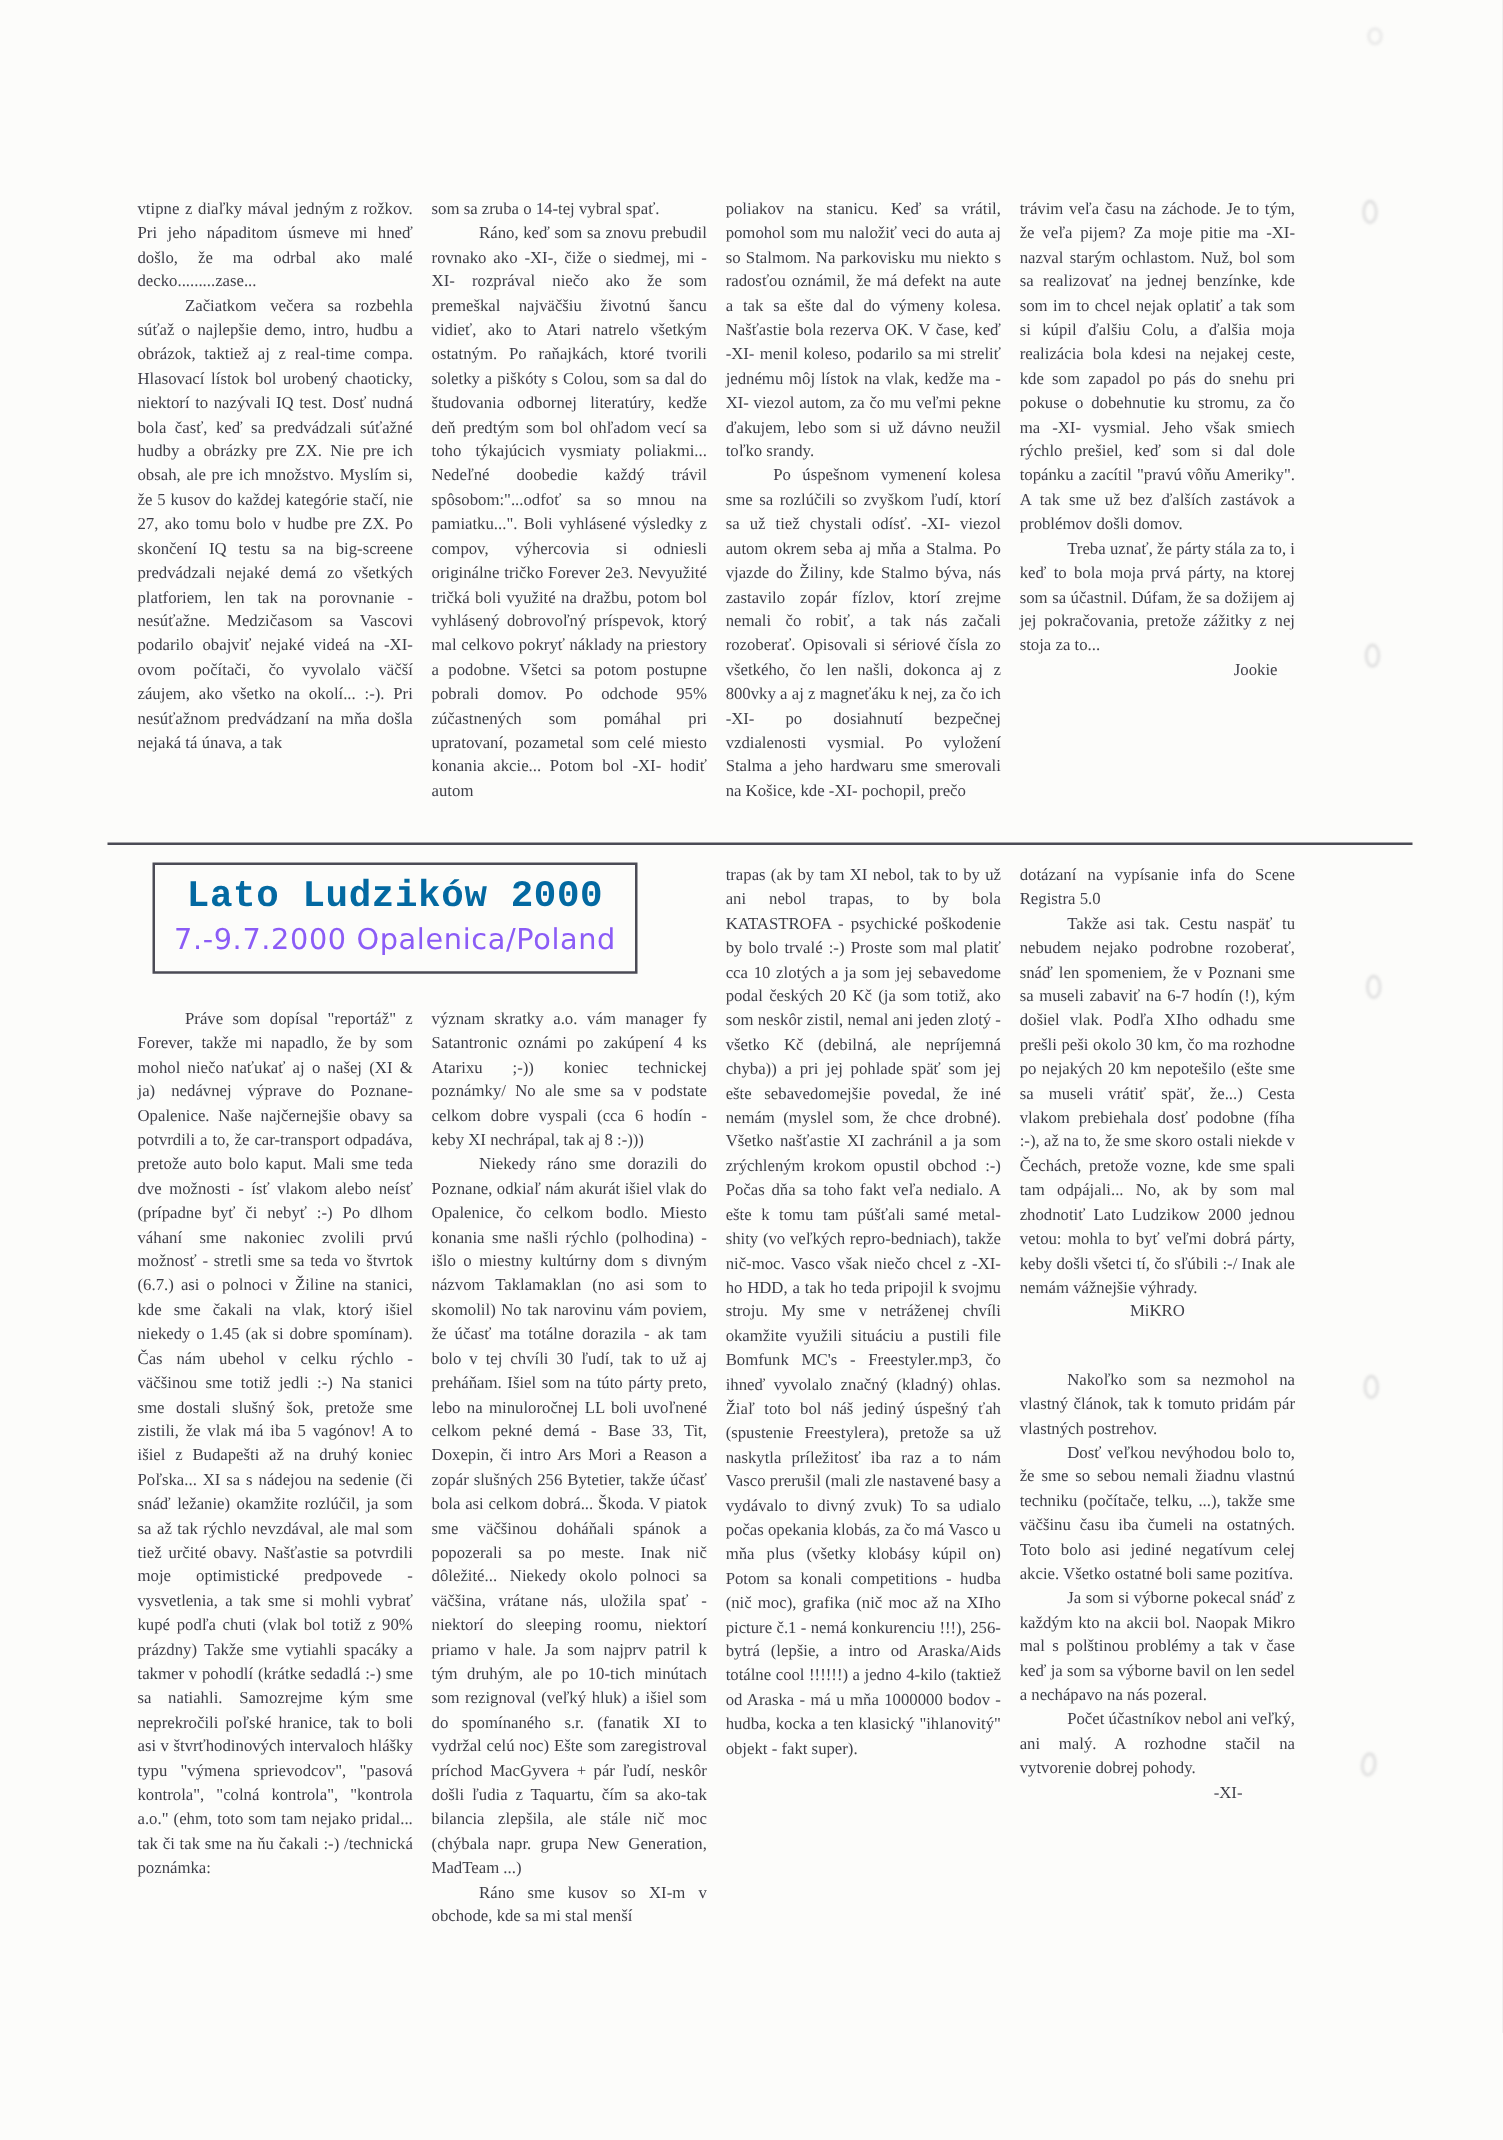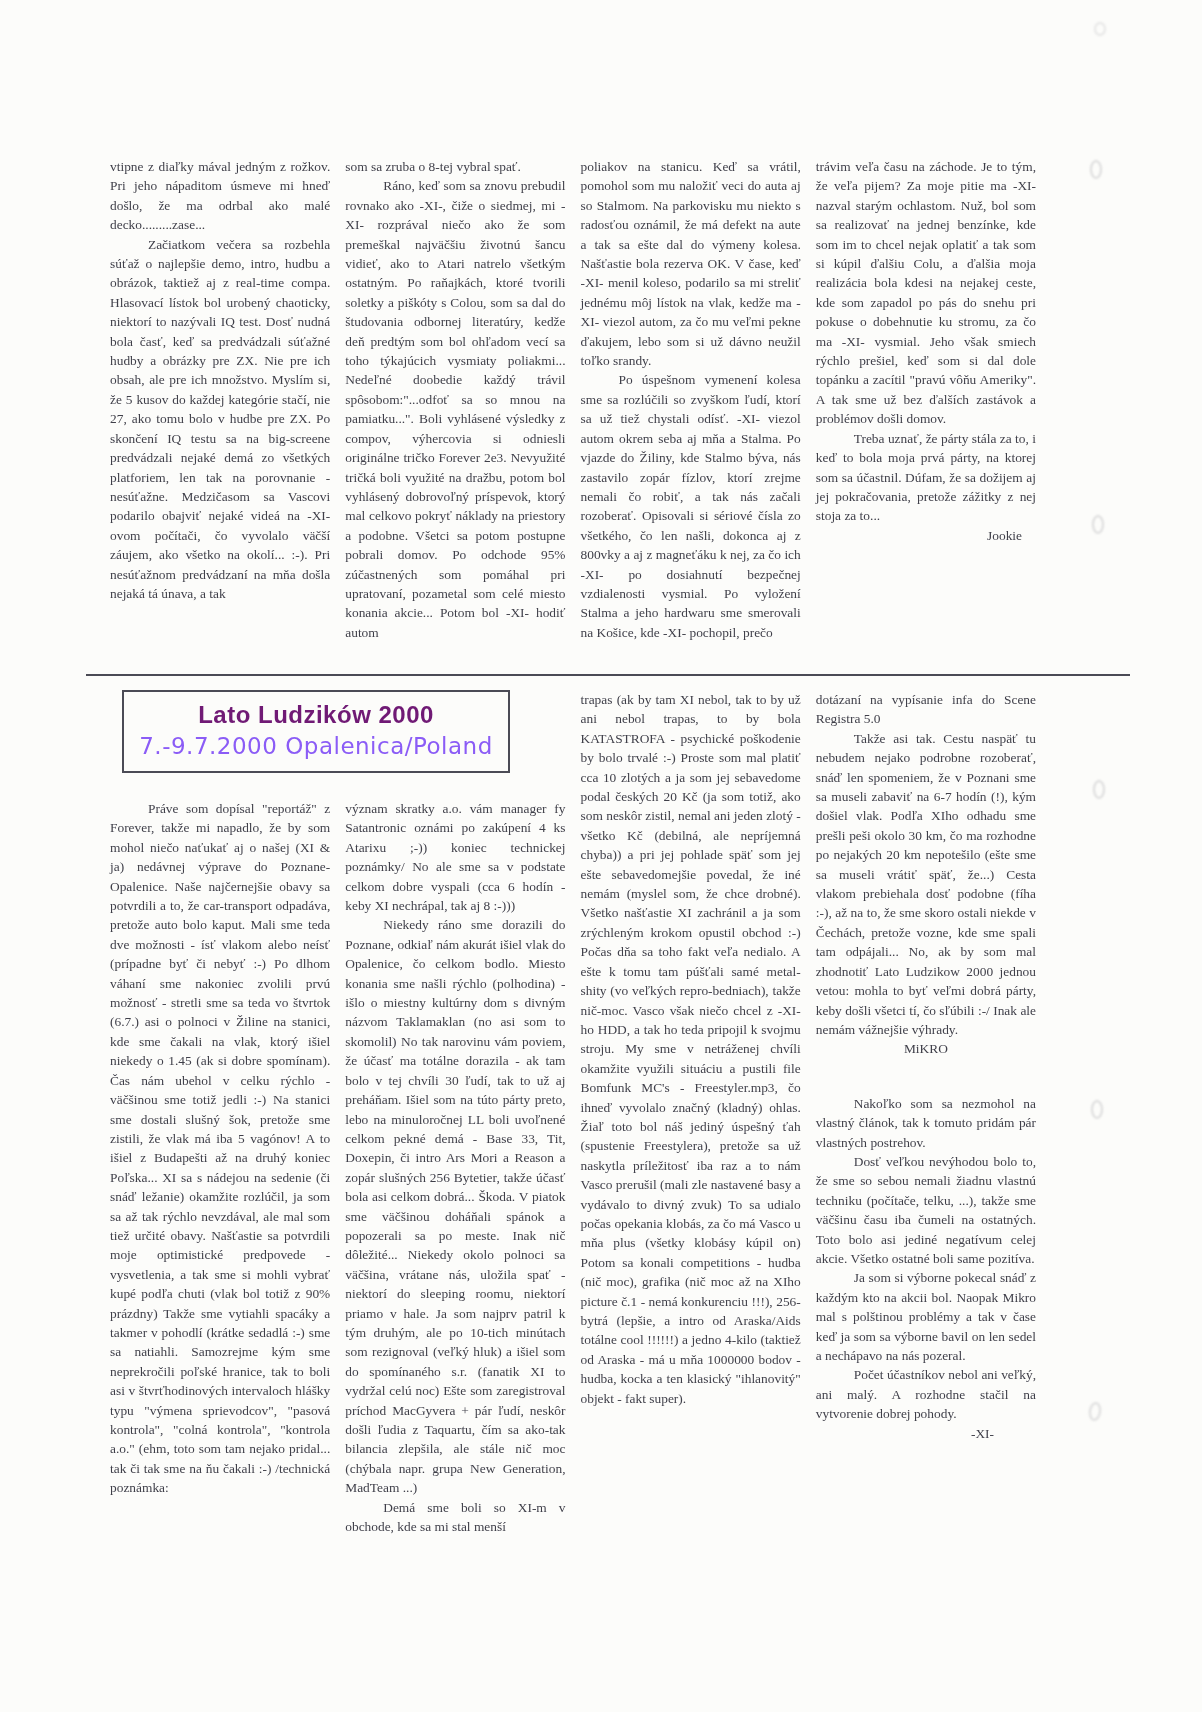--- a/index.html
+++ b/index.html
@@ -52,25 +52,25 @@
     justify-self: start;
     width: 376px;
     margin-left: 12px;
     margin-bottom: 26px;
     border: 2px solid #4b4b55;
     text-align: center;
     padding: 9px 4px 12px 4px;
   }
   .title-box h1 {
     margin: 0;
-    font-family: Liberation Sans, sans-serif;
-    font-size: 24px;
+    font-family: Liberation Mono, monospace;
+    font-size: 30px;
     font-weight: bold;
     letter-spacing: 0.5px;
-    color: #701a75;
+    color: #0369a1;
   }
   .title-box h2 {
     margin: 4px 0 0 0;
     font-family: "DejaVu Sans", sans-serif;
     font-size: 23px;
     font-weight: 400;
     letter-spacing: 0.5px;
     color: #8b5cf6;
   }
   .b-col1 { grid-column: 1; grid-row: 2; }
@@ -96,21 +96,21 @@
 <body>
 
 <div class="page">
 
   <section class="top-cols">
     <div class="col">
       <p class="cont">vtipne z diaľky mával jedným z rožkov. Pri jeho nápaditom úsmeve mi hneď došlo, že ma odrbal ako malé decko.........zase...</p>
       <p class="para">Začiatkom večera sa rozbehla súťaž o najlepšie demo, intro, hudbu a obrázok, taktiež aj z real-time compa. Hlasovací lístok bol urobený chaoticky, niektorí to nazývali IQ test. Dosť nudná bola časť, keď sa predvádzali súťažné hudby a obrázky pre ZX. Nie pre ich obsah, ale pre ich množstvo. Myslím si, že 5 kusov do každej kategórie stačí, nie 27, ako tomu bolo v hudbe pre ZX. Po skončení IQ testu sa na big-screene predvádzali nejaké demá zo všetkých platforiem, len tak na porovnanie - nesúťažne. Medzičasom sa Vascovi podarilo obajviť nejaké videá na -XI-ovom počítači, čo vyvolalo väčší záujem, ako všetko na okolí... :-). Pri nesúťažnom predvádzaní na mňa došla nejaká tá únava, a tak</p>
     </div>
     <div class="col">
-      <p class="cont">som sa zruba o 8-tej vybral spať.</p>
+      <p class="cont">som sa zruba o 14-tej vybral spať.</p>
       <p class="para">Ráno, keď som sa znovu prebudil rovnako ako -XI-, čiže o siedmej, mi -XI- rozprával niečo ako že som premeškal najväčšiu životnú šancu vidieť, ako to Atari natrelo všetkým ostatným. Po raňajkách, ktoré tvorili soletky a piškóty s Colou, som sa dal do študovania odbornej literatúry, kedže deň predtým som bol ohľadom vecí sa toho týkajúcich vysmiaty poliakmi... Nedeľné doobedie každý trávil spôsobom:"...odfoť sa so mnou na pamiatku...". Boli vyhlásené výsledky z compov, výhercovia si odniesli originálne tričko Forever 2e3. Nevyužité tričká boli využité na dražbu, potom bol vyhlásený dobrovoľný príspevok, ktorý mal celkovo pokryť náklady na priestory a podobne. Všetci sa potom postupne pobrali domov. Po odchode 95% zúčastnených som pomáhal pri upratovaní, pozametal som celé miesto konania akcie... Potom bol -XI- hodiť autom</p>
     </div>
     <div class="col">
       <p class="cont">poliakov na stanicu. Keď sa vrátil, pomohol som mu naložiť veci do auta aj so Stalmom. Na parkovisku mu niekto s radosťou oznámil, že má defekt na aute a tak sa ešte dal do výmeny kolesa. Našťastie bola rezerva OK. V čase, keď -XI- menil koleso, podarilo sa mi streliť jednému môj lístok na vlak, kedže ma -XI- viezol autom, za čo mu veľmi pekne ďakujem, lebo som si už dávno neužil toľko srandy.</p>
       <p class="para">Po úspešnom vymenení kolesa sme sa rozlúčili so zvyškom ľudí, ktorí sa už tiež chystali odísť. -XI- viezol autom okrem seba aj mňa a Stalma. Po vjazde do Žiliny, kde Stalmo býva, nás zastavilo zopár fízlov, ktorí zrejme nemali čo robiť, a tak nás začali rozoberať. Opisovali si sériové čísla zo všetkého, čo len našli, dokonca aj z 800vky a aj z magneťáku k nej, za čo ich -XI- po dosiahnutí bezpečnej vzdialenosti vysmial. Po vyložení Stalma a jeho hardwaru sme smerovali na Košice, kde -XI- pochopil, prečo</p>
     </div>
     <div class="col">
       <p class="cont">trávim veľa času na záchode. Je to tým, že veľa pijem? Za moje pitie ma -XI- nazval starým ochlastom. Nuž, bol som sa realizovať na jednej benzínke, kde som im to chcel nejak oplatiť a tak som si kúpil ďalšiu Colu, a ďalšia moja realizácia bola kdesi na nejakej ceste, kde som zapadol po pás do snehu pri pokuse o dobehnutie ku stromu, za čo ma -XI- vysmial. Jeho však smiech rýchlo prešiel, keď som si dal dole topánku a zacítil "pravú vôňu Ameriky". A tak sme už bez ďalších zastávok a problémov došli domov.</p>
       <p class="para">Treba uznať, že párty stála za to, i keď to bola moja prvá párty, na ktorej som sa účastnil. Dúfam, že sa dožijem aj jej pokračovania, pretože zážitky z nej stoja za to...</p>
       <p class="sig-right">Jookie</p>
@@ -125,21 +125,21 @@
       <h2>7.-9.7.2000 Opalenica/Poland</h2>
     </header>
 
     <div class="col b-col1">
       <p class="para">Práve som dopísal "reportáž" z Forever, takže mi napadlo, že by som mohol niečo naťukať aj o našej (XI &amp; ja) nedávnej výprave do Poznane-Opalenice. Naše najčernejšie obavy sa potvrdili a to, že car-transport odpadáva, pretože auto bolo kaput. Mali sme teda dve možnosti - ísť vlakom alebo neísť (prípadne byť či nebyť :-) Po dlhom váhaní sme nakoniec zvolili prvú možnosť - stretli sme sa teda vo štvrtok (6.7.) asi o polnoci v Žiline na stanici, kde sme čakali na vlak, ktorý išiel niekedy o 1.45 (ak si dobre spomínam). Čas nám ubehol v celku rýchlo - väčšinou sme totiž jedli :-) Na stanici sme dostali slušný šok, pretože sme zistili, že vlak má iba 5 vagónov! A to išiel z Budapešti až na druhý koniec Poľska... XI sa s nádejou na sedenie (či snáď ležanie) okamžite rozlúčil, ja som sa až tak rýchlo nevzdával, ale mal som tiež určité obavy. Našťastie sa potvrdili moje optimistické predpovede -vysvetlenia, a tak sme si mohli vybrať kupé podľa chuti (vlak bol totiž z 90% prázdny) Takže sme vytiahli spacáky a takmer v pohodlí (krátke sedadlá :-) sme sa natiahli. Samozrejme kým sme neprekročili poľské hranice, tak to boli asi v štvrťhodinových intervaloch hlášky typu "výmena sprievodcov", "pasová kontrola", "colná kontrola", "kontrola a.o." (ehm, toto som tam nejako pridal... tak či tak sme na ňu čakali :-) /technická poznámka:</p>
     </div>
 
     <div class="col b-col2">
       <p class="cont">význam skratky a.o. vám manager fy Satantronic oznámi po zakúpení 4 ks Atarixu ;-)) koniec technickej poznámky/ No ale sme sa v podstate celkom dobre vyspali (cca 6 hodín - keby XI nechrápal, tak aj 8 :-)))</p>
       <p class="para">Niekedy ráno sme dorazili do Poznane, odkiaľ nám akurát išiel vlak do Opalenice, čo celkom bodlo. Miesto konania sme našli rýchlo (polhodina) - išlo o miestny kultúrny dom s divným názvom Taklamaklan (no asi som to skomolil) No tak narovinu vám poviem, že účasť ma totálne dorazila - ak tam bolo v tej chvíli 30 ľudí, tak to už aj preháňam. Išiel som na túto párty preto, lebo na minuloročnej LL boli uvoľnené celkom pekné demá - Base 33, Tit, Doxepin, či intro Ars Mori a Reason a zopár slušných 256 Bytetier, takže účasť bola asi celkom dobrá... Škoda. V piatok sme väčšinou doháňali spánok a popozerali sa po meste. Inak nič dôležité... Niekedy okolo polnoci sa väčšina, vrátane nás, uložila spať - niektorí do sleeping roomu, niektorí priamo v hale. Ja som najprv patril k tým druhým, ale po 10-tich minútach som rezignoval (veľký hluk) a išiel som do spomínaného s.r. (fanatik XI to vydržal celú noc) Ešte som zaregistroval príchod MacGyvera + pár ľudí, neskôr došli ľudia z Taquartu, čím sa ako-tak bilancia zlepšila, ale stále nič moc (chýbala napr. grupa New Generation, MadTeam ...)</p>
-      <p class="para">Demá sme boli so XI-m v obchode, kde sa mi stal menší</p>
+      <p class="para">Ráno sme kusov so XI-m v obchode, kde sa mi stal menší</p>
     </div>
 
     <div class="col b-col3">
       <p class="cont">trapas (ak by tam XI nebol, tak to by už ani nebol trapas, to by bola KATASTROFA - psychické poškodenie by bolo trvalé :-) Proste som mal platiť cca 10 zlotých a ja som jej sebavedome podal českých 20 Kč (ja som totiž, ako som neskôr zistil, nemal ani jeden zlotý - všetko Kč (debilná, ale nepríjemná chyba)) a pri jej pohlade späť som jej ešte sebavedomejšie povedal, že iné nemám (myslel som, že chce drobné). Všetko našťastie XI zachránil a ja som zrýchleným krokom opustil obchod :-) Počas dňa sa toho fakt veľa nedialo. A ešte k tomu tam púšťali samé metal-shity (vo veľkých repro-bedniach), takže nič-moc. Vasco však niečo chcel z -XI-ho HDD, a tak ho teda pripojil k svojmu stroju. My sme v netráženej chvíli okamžite využili situáciu a pustili file Bomfunk MC's - Freestyler.mp3, čo ihneď vyvolalo značný (kladný) ohlas. Žiaľ toto bol náš jediný úspešný ťah (spustenie Freestylera), pretože sa už naskytla príležitosť iba raz a to nám Vasco prerušil (mali zle nastavené basy a vydávalo to divný zvuk) To sa udialo počas opekania klobás, za čo má Vasco u mňa plus (všetky klobásy kúpil on) Potom sa konali competitions - hudba (nič moc), grafika (nič moc až na XIho picture č.1 - nemá konkurenciu !!!), 256-bytrá (lepšie, a intro od Araska/Aids totálne cool !!!!!!) a jedno 4-kilo (taktiež od Araska - má u mňa 1000000 bodov - hudba, kocka a ten klasický "ihlanovitý" objekt - fakt super).</p>
     </div>
 
     <div class="col b-col4">
       <p class="cont">dotázaní na vypísanie infa do Scene Registra 5.0</p>
       <p class="para">Takže asi tak. Cestu naspäť tu nebudem nejako podrobne rozoberať, snáď len spomeniem, že v Poznani sme sa museli zabaviť na 6-7 hodín (!), kým došiel vlak. Podľa XIho odhadu sme prešli peši okolo 30 km, čo ma rozhodne po nejakých 20 km nepotešilo (ešte sme sa museli vrátiť späť, že...) Cesta vlakom prebiehala dosť podobne (fíha :-), až na to, že sme skoro ostali niekde v Čechách, pretože vozne, kde sme spali tam odpájali... No, ak by som mal zhodnotiť Lato Ludzikow 2000 jednou vetou: mohla to byť veľmi dobrá párty, keby došli všetci tí, čo sľúbili :-/ Inak ale nemám vážnejšie výhrady.</p>
       <p class="sig-center">MiKRO</p>

